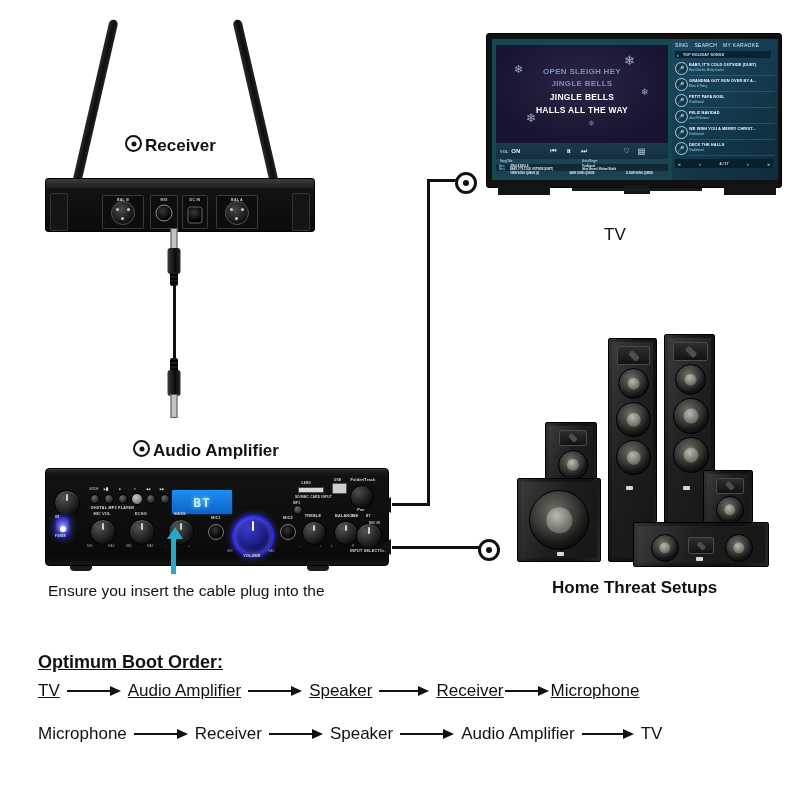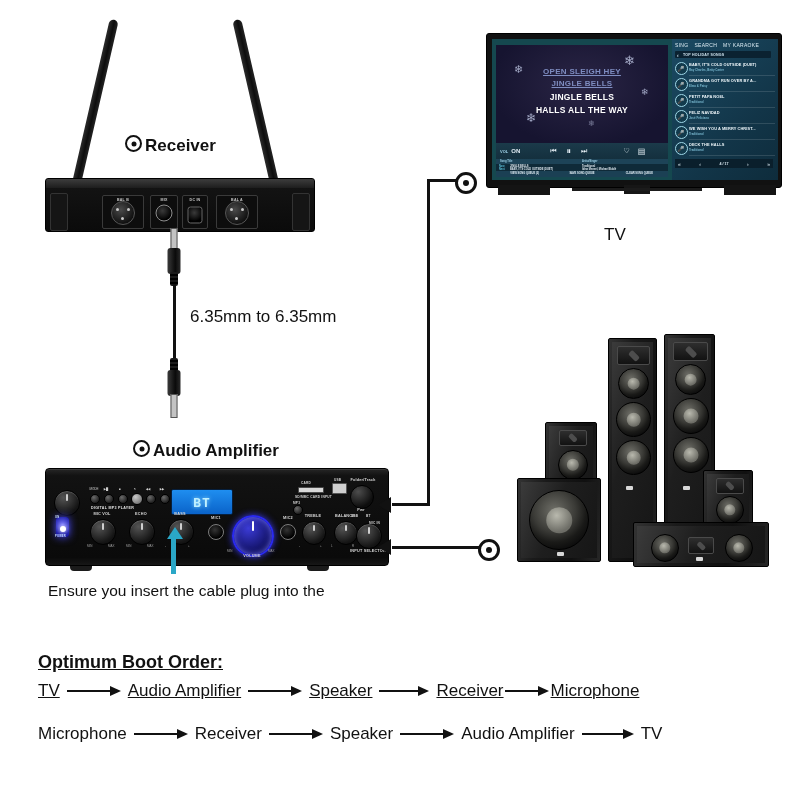--- a/index.html
+++ b/index.html
@@ -176,21 +176,21 @@
   .tv-screen{position:absolute;left:5px;top:5px;width:286px;height:141px;
     background:#0d2b3d;overflow:hidden;display:flex;}
   .tv-left{position:relative;width:180px;height:100%;background:#15484f;}
   .tv-lyrics{
     position:absolute;left:4px;top:6px;width:172px;height:98px;
     background:radial-gradient(ellipse at 50% 40%,#2a2545,#161430 75%);
     overflow:hidden;
   }
   .snow{position:absolute;color:#cfd8f5;opacity:.75;}
   .lyric{position:absolute;left:0;width:100%;text-align:center;font-weight:700;letter-spacing:.3px;}
-  .lyric.dim{color:#7e8cc0;text-decoration:underline;}
+  .lyric.dim{color:#7e8cc0;}
   .lyric.hot{color:#ffffff;}
   .tv-player{
     position:absolute;left:4px;top:104px;width:172px;height:16px;
     background:#123;background:linear-gradient(180deg,#1b3a4a,#14303e);
     display:flex;align-items:center;color:#dfeaf2;
   }
   .ctl{font-size:7px;color:#e8f1f7;}
   .tv-queue{position:absolute;left:4px;top:120px;width:172px;height:18px;background:#0f2a38;}
   .q-hdr{position:absolute;left:0;top:0;width:100%;height:5px;background:#1d4357;}
   .q-txt{position:absolute;font-size:2.6px;font-weight:700;white-space:nowrap;}
@@ -330,21 +330,20 @@
 
     <div class="plug" style="left:2px;top:130px;width:24px;height:58px;">
       <div class="strain" style="top:0;height:14px;"></div>
       <div class="barrel" style="top:12px;height:26px;"></div>
       <div class="tip" style="top:36px;height:22px;"></div>
     </div>
   </div>
 
   <div class="abs" style="left:190px;top:305px;width:230px;">
     <div style="font-size:17px;font-weight:400;line-height:1.45;">
-      <div>6.35mm to 6.35mm</div>
     </div>
   </div>
 
   <div class="abs lbl" style="left:133px;top:440px;font-size:17px;">
     <span class="bullet-icon"></span><span>Audio Amplifier</span>
   </div>
 
   <div class="abs" id="amp-group">
     <div class="amp-foot" style="left:25px;"></div>
     <div class="amp-foot" style="left:262px;"></div>
@@ -610,20 +609,21 @@
     <div class="spk" style="left:128px;top:192px;width:134px;height:43px;">
       <div class="spk-face">
         <div class="driver" style="left:14px;top:8px;width:26px;height:26px;"></div>
         <div class="horn" style="left:51px;top:11px;width:24px;height:15px;"></div>
         <div class="driver" style="left:88px;top:8px;width:26px;height:26px;"></div>
         <div class="jbl" style="left:59px;top:31px;"></div>
       </div>
     </div>
   </div>
 
+  <div class="abs lbl" style="left:552px;top:578px;font-size:17px;">Home Threat Setups</div>
 
   <div class="abs" style="left:38px;top:652px;text-decoration:underline;">
     <div class="order-title">Optimum Boot Order:</div>
     <div class="order-row" style="margin-top:8px;">
       <span class="order-item">TV</span>
       <span class="flow-arrow">
           <span class="shaft" style="width:44px;"></span>
           <span class="head"></span>
         </span>
       <span class="order-item">Audio Amplifier</span>

